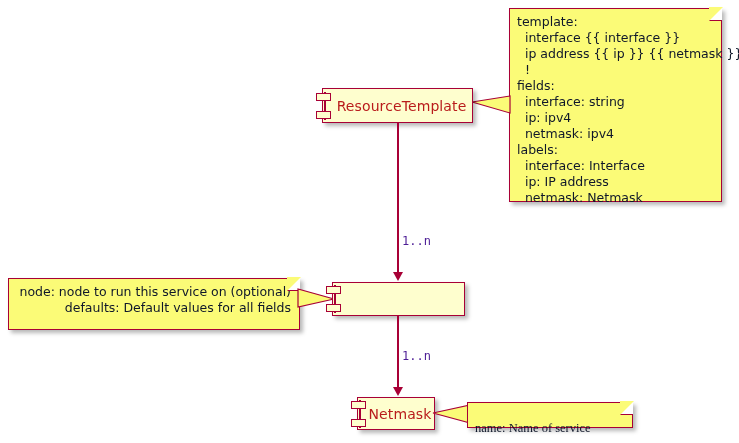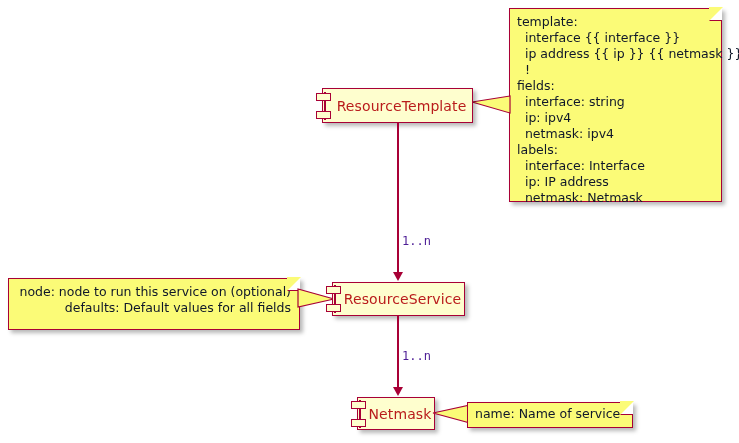--- a/index.html
+++ b/index.html
@@ -184,21 +184,20 @@
       <polygon points="44,11 8,1 8,19" fill="#FBFB77" stroke="#A80036" stroke-width="1.2"></polygon>
     </svg>
   </div>
 
   <div class="comp" style="left:332px; top:282px; width:133px; height:34px;">
     <span class="comp-icon">
       <span class="spine"></span>
       <span class="tab top"></span>
       <span class="tab bottom"></span>
     </span>
-    <span class="comp-label">ResourceService</span>
   </div>
 
   <div class="link-line" style="left:397px; top:316px; height:72px;"></div>
   <div class="arrow-head" style="left:393px; top:387px;"></div>
   <div class="mult" style="left:402px; top:349px;">1..n</div>
 
   <div class="comp" style="left:357px; top:397px; width:78px; height:33px;">
     <span class="comp-icon">
       <span class="spine"></span>
       <span class="tab top"></span>
@@ -208,16 +207,16 @@
   </div>
 
   <div class="wedge" style="left:433px; top:405px; width:40px; height:20px;">
     <svg width="40" height="20" viewBox="0 0 40 20">
       <polygon points="0,8 37,0 37,18" fill="#FBFB77" stroke="#A80036" stroke-width="1.2"></polygon>
     </svg>
   </div>
 
   <div class="note" style="left:467px; top:402px; width:166px; height:26px;">
     <div class="note-fold"></div>
-    <div class="note-text" style="padding-top:3px;">name: Name of service</div>
+    <div class="note-text" style="padding-top:17px;font-family:Liberation Serif, serif;">name: Name of service</div>
   </div>
 
 </div>
 
 </body></html>

